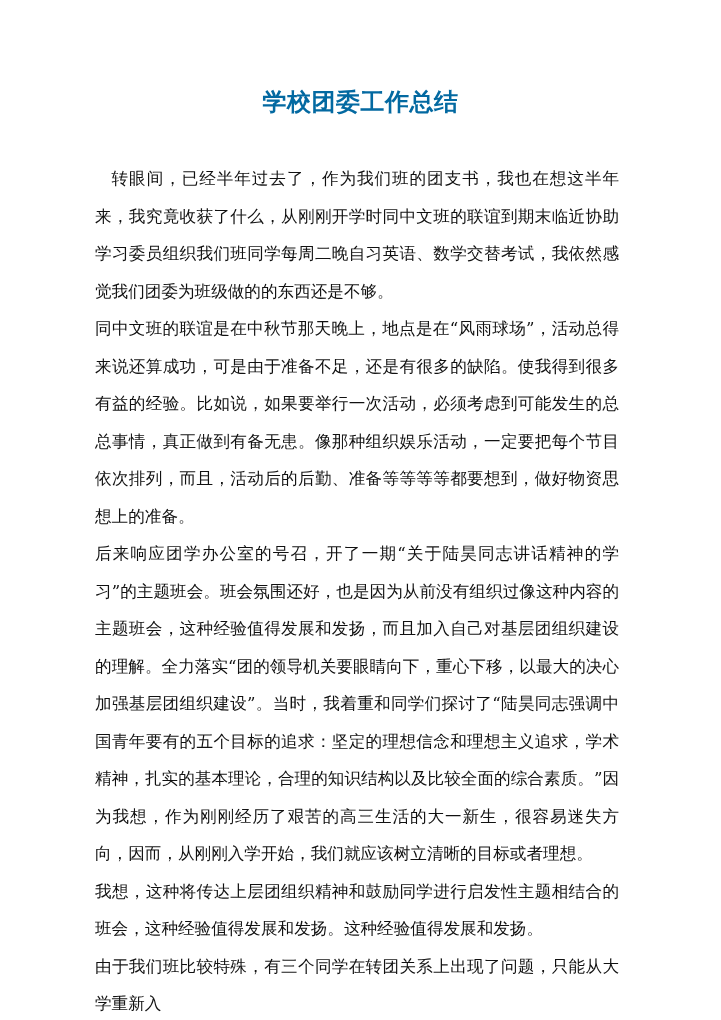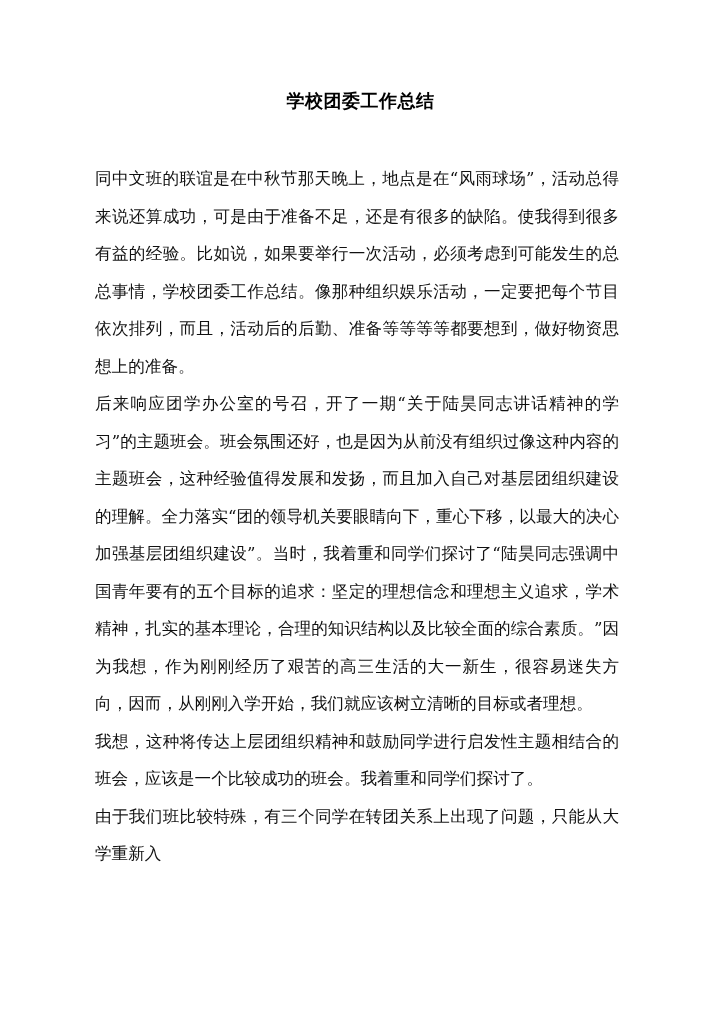--- a/index.html
+++ b/index.html
@@ -21,26 +21,26 @@
     height: 1020px;
     background: #ffffff;
     box-sizing: border-box;
   }
   .doc-title {
     position: absolute;
     left: 0;
     top: 82px;
     width: 721px;
     text-align: center;
-    font-size: 18px;
+    font-size: 24px;
     font-weight: bold;
     letter-spacing: 0.5px;
     line-height: 40px;
-    font-family: Liberation Mono, monospace;
-    color: #000000;
+    font-family: Liberation Sans, sans-serif;
+    color: #0369a1;
   }
   .body-text {
     position: absolute;
     left: 95px;
     top: 160px;
     width: 524px;
   }
   .para {
     margin: 0;
     padding: 0;
@@ -59,19 +59,20 @@
   }
 </style>
 </head>
 <body>
 
 <div class="page">
 
   <div class="doc-title">学校团委工作总结</div>
 
   <div class="body-text">
-    <p class="para">同中文班的联谊是在中秋节那天晚上，地点是在“风雨球场”，活动总得来说还算成功，可是由于准备不足，还是有很多的缺陷。使我得到很多有益的经验。比如说，如果要举行一次活动，必须考虑到可能发生的总总事情，学校团委工作总结。像那种组织娱乐活动，一定要把每个节目依次排列，而且，活动后的后勤、准备等等等等都要想到，做好物资思想上的准备。</p>
+    <p class="para indent">转眼间，已经半年过去了，作为我们班的团支书，我也在想这半年来，我究竟收获了什么，从刚刚开学时同中文班的联谊到期末临近协助学习委员组织我们班同学每周二晚自习英语、数学交替考试，我依然感觉我们团委为班级做的的东西还是不够。</p>
+    <p class="para">同中文班的联谊是在中秋节那天晚上，地点是在“风雨球场”，活动总得来说还算成功，可是由于准备不足，还是有很多的缺陷。使我得到很多有益的经验。比如说，如果要举行一次活动，必须考虑到可能发生的总总事情，真正做到有备无患。像那种组织娱乐活动，一定要把每个节目依次排列，而且，活动后的后勤、准备等等等等都要想到，做好物资思想上的准备。</p>
     <p class="para">后来响应团学办公室的号召，开了一期“关于陆昊同志讲话精神的学习”的主题班会。班会氛围还好，也是因为从前没有组织过像这种内容的主题班会，这种经验值得发展和发扬，而且加入自己对基层团组织建设的理解。全力落实“团的领导机关要眼睛向下，重心下移，以最大的决心加强基层团组织建设”。当时，我着重和同学们探讨了“陆昊同志强调中国青年要有的五个目标的追求：坚定的理想信念和理想主义追求，学术精神，扎实的基本理论，合理的知识结构以及比较全面的综合素质。”因为我想，作为刚刚经历了艰苦的高三生活的大一新生，很容易迷失方向，因而，从刚刚入学开始，我们就应该树立清晰的目标或者理想。</p>
-    <p class="para">我想，这种将传达上层团组织精神和鼓励同学进行启发性主题相结合的班会，应该是一个比较成功的班会。我着重和同学们探讨了。</p>
+    <p class="para">我想，这种将传达上层团组织精神和鼓励同学进行启发性主题相结合的班会，这种经验值得发展和发扬。这种经验值得发展和发扬。</p>
     <p class="para">由于我们班比较特殊，有三个同学在转团关系上出现了问题，只能从大学重新入</p>
   </div>
 
 </div>
 
 </body></html>

